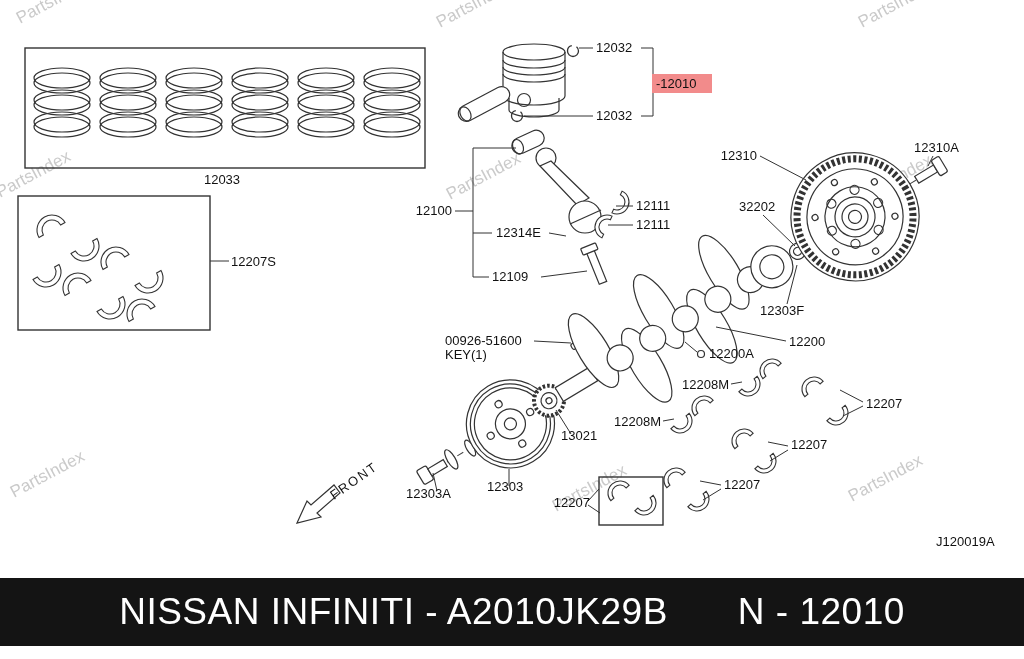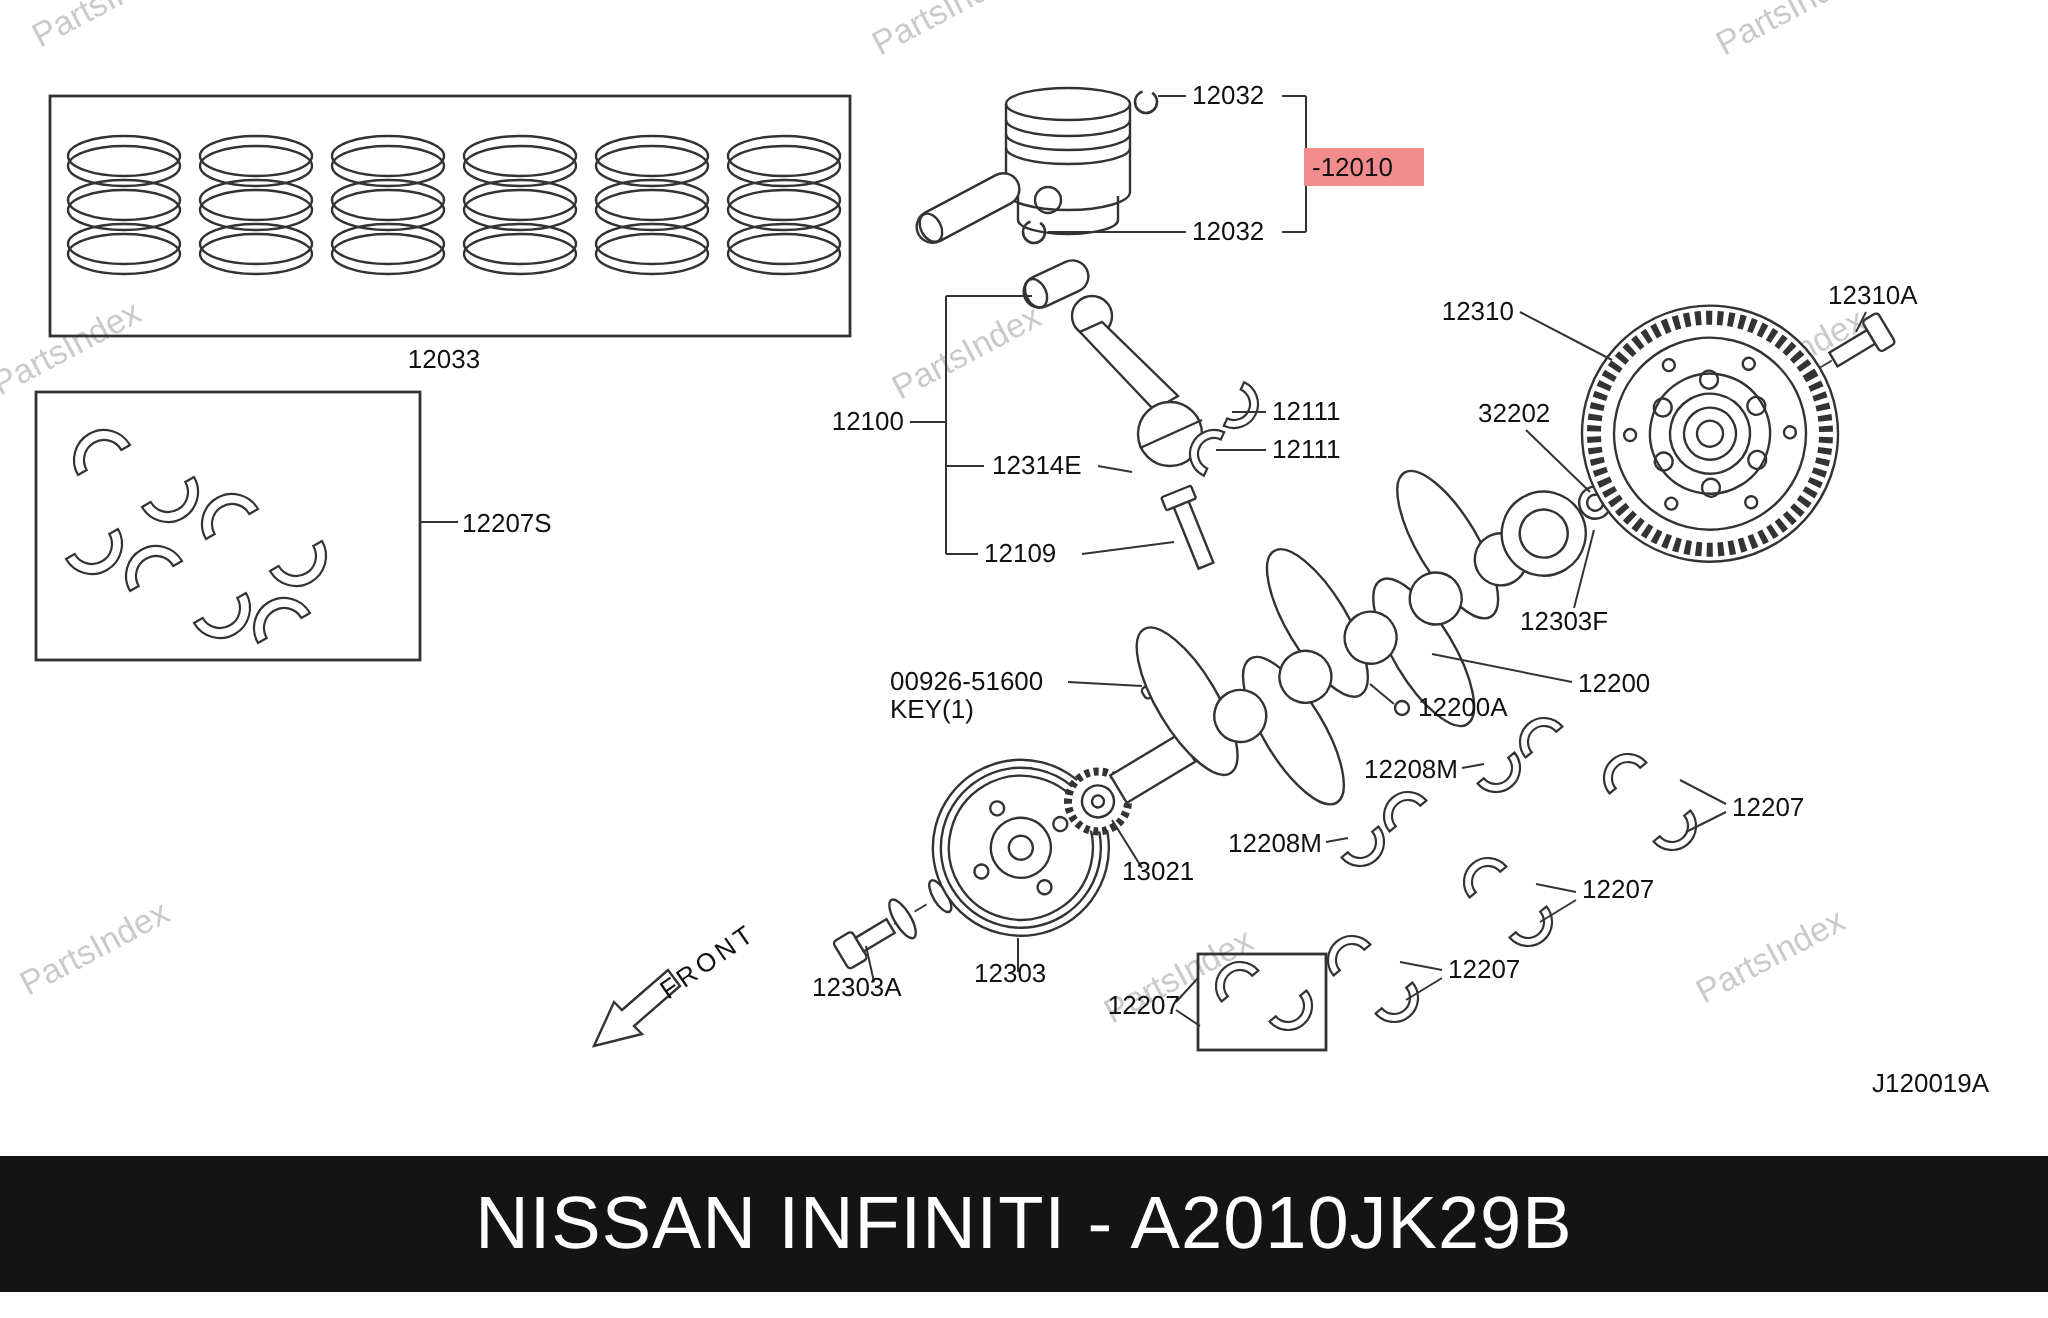--- a/index.html
+++ b/index.html
@@ -276,15 +276,16 @@
   <g>
     <path d="M297,523 L307,501 L311,505 L334,485 L340,493 L317,513 L321,517 Z" class="p"></path>
     <text class="lbl" x="334" y="500" transform="rotate(-35 334 500)" letter-spacing="2">FRONT</text>
   </g>
 
   <text class="lbl" x="936" y="546">J120019A</text>
 </svg>
 
 <div class="footer">
   <span>NISSAN  INFINITI - A2010JK29B</span>
+  <span>N - 12010</span>
 </div>
 
 </div>
 
 </body></html>

